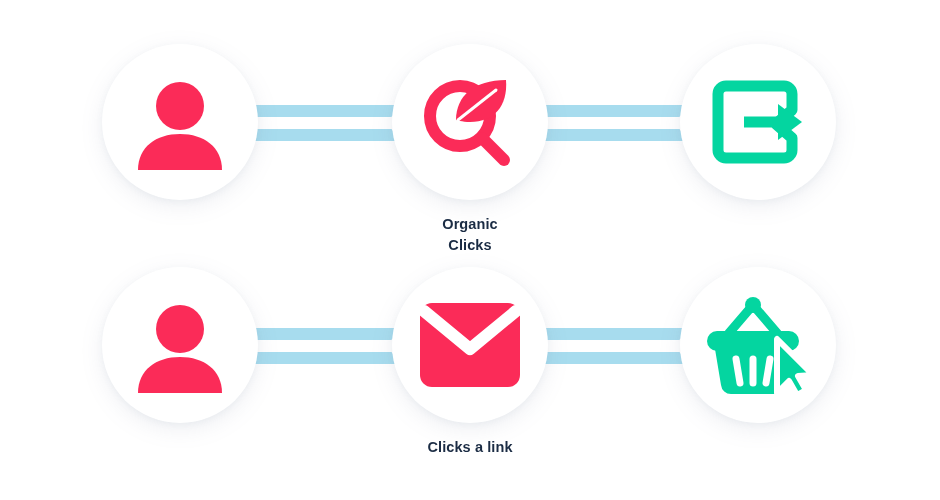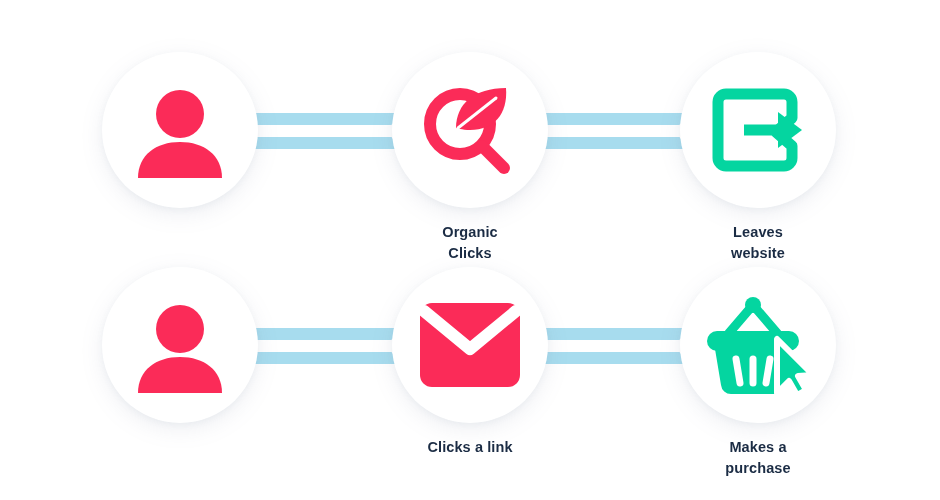--- a/index.html
+++ b/index.html
@@ -20,21 +20,21 @@
     width: 940px;
     height: 500px;
   }
 
   .journey-row {
     position: absolute;
     left: 0;
     width: 940px;
     height: 250px;
   }
-  .journey-row.row-1 { top: 0; margin-top: 8px; }
+  .journey-row.row-1 { top: 0; }
   .journey-row.row-2 { top: 223px; }
 
   
   .connector {
     position: absolute;
     height: 36px;
     background: #a7dcee;
     top: 105px;
   }
   .connector .track {
@@ -152,24 +152,20 @@
       <div class="bubble">
         <span>
           <svg width="96" height="100" viewBox="0 0 96 100">
             <path d="M74 14 H16 a8 8 0 0 0 -8 8 v56 a8 8 0 0 0 8 8 h58 a8 8 0 0 0 8 -8 V66
                      L66 52 l16 -14 V22 a8 8 0 0 0 -8 -8 Z" fill="none" stroke="#04d5a0" stroke-width="11" stroke-linejoin="round"></path>
             <path d="M34 50 H74" stroke="#04d5a0" stroke-width="11" stroke-linecap="butt"></path>
             <path d="M68 32 L92 50 L68 68 Z" fill="#04d5a0"></path>
           </svg>
         </span>
       </div>
-      <div class="node-label">
-        <span class="ln">Leaves</span>
-        <span class="ln">website</span>
-      </div>
     </div>
   </div>
 
   <div class="journey-row row-2">
 
     <div class="connector c-a">
       <div class="track"></div>
       <div class="knob"></div>
     </div>
     <div class="connector c-b">
@@ -220,20 +216,16 @@
             <g stroke="#ffffff" stroke-width="7" stroke-linecap="round">
               <line x1="33" y1="66" x2="37" y2="90"></line>
               <line x1="50" y1="66" x2="50" y2="90"></line>
               <line x1="67" y1="66" x2="63" y2="90"></line>
             </g>
 
             <path d="M74 46 L74 100 L86 88 L94 102 L103 97 L95 83 L110 82 Z" fill="#04d5a0" stroke="#ffffff" stroke-width="6" stroke-linejoin="round"></path>
           </svg>
         </span>
       </div>
-      <div class="node-label">
-        <span class="ln">Makes a</span>
-        <span class="ln">purchase</span>
-      </div>
     </div>
   </div>
 
 </div>
 
 </body></html>

